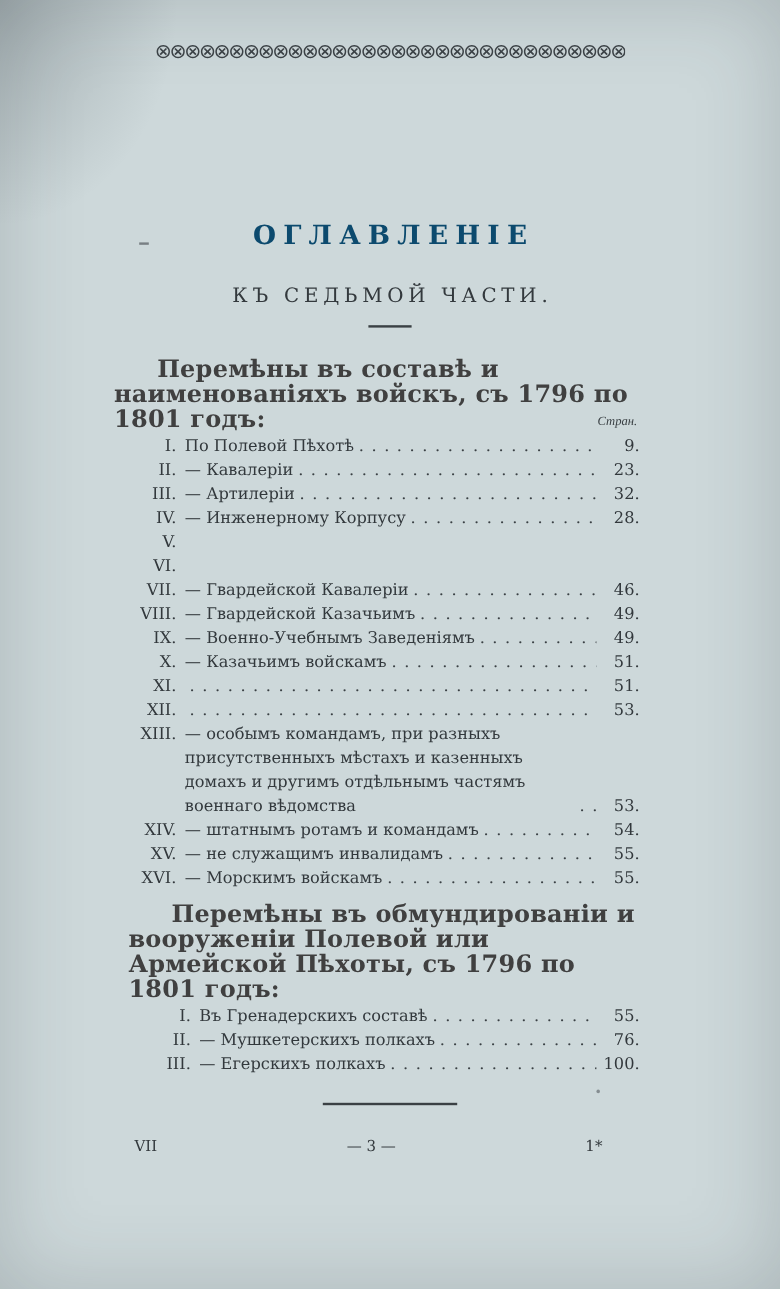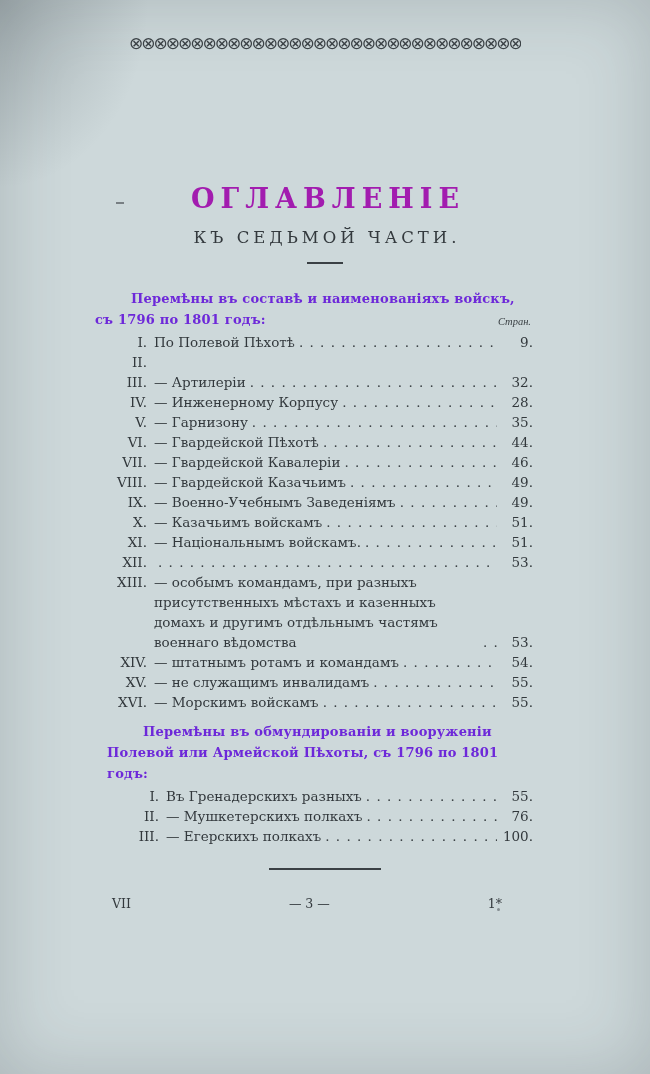--- a/index.html
+++ b/index.html
@@ -33,54 +33,54 @@
     white-space:nowrap;
     text-align:center;
     font-family:"DejaVu Sans", sans-serif;
     font-size:17px;line-height:20px;
     letter-spacing:-2px;
     color:#3b4246;
   }
   .title{
     margin:130px 0 0;
     text-align:center;
-    font-size:27px;
+    font-size:22px;
     font-weight:bold;
     letter-spacing:6px;
     text-indent:6px;
-    color:#a21caf;
+    color:#0c4a6e;
   }
   .subtitle{
-    margin:14px 0 0;
+    margin:28px 0 0;
     text-align:center;
     font-size:16.5px;
     font-weight:normal;
     letter-spacing:4px;
     text-indent:4px;
     color:#33393d;
   }
   .rule{background:#3a4044;}
   .rule-sub{width:36px;height:2px;margin:15px auto 0;}
   .rule-end{width:112px;height:2px;margin:22px auto 0;}
   .content{
     margin:24px 0 0 95px;
     width:438px;
     font-size:13.5px;
     line-height:20px;
   }
   .toc-section + .toc-section{margin-top:9px;margin-left:12px;}
   .section-head-wrap{position:relative;}
   .section-heading{
     margin:0;
-    font-size:13px;
+    font-size:20px;
     font-weight:bold;
     line-height:21px;
     text-indent:36px;
     letter-spacing:.2px;
-    color:#6d28d9;
+    color:#404040;
   }
   .stran{
     position:absolute;
     right:2px;bottom:-2px;
     font-style:italic;
     font-size:10.5px;
     color:#3a4044;
     font-family:Liberation Serif, serif;
   }
   .toc-list{margin-top:2px;}
@@ -152,20 +152,25 @@
     <span class="num">I.</span>
     <span class="ebody">
       <span class="etext">По Полевой Пѣхотѣ</span>
       <span class="leader"></span>
       <span class="epage">9.</span>
     </span>
   </div>
 
   <div class="entry">
     <span class="num">II.</span>
+    <span class="ebody">
+      <span class="etext">— Кавалеріи</span>
+      <span class="leader"></span>
+      <span class="epage">23.</span>
+    </span>
   </div>
 
   <div class="entry">
     <span class="num">III.</span>
     <span class="ebody">
       <span class="etext">— Артилеріи</span>
       <span class="leader"></span>
       <span class="epage">32.</span>
     </span>
   </div>
@@ -174,34 +179,24 @@
     <span class="num">IV.</span>
     <span class="ebody">
       <span class="etext">— Инженерному Корпусу</span>
       <span class="leader"></span>
       <span class="epage">28.</span>
     </span>
   </div>
 
   <div class="entry">
     <span class="num">V.</span>
-    <span class="ebody">
-      <span class="etext">— Гарнизону</span>
-      <span class="leader"></span>
-      <span class="epage">35.</span>
-    </span>
   </div>
 
   <div class="entry">
     <span class="num">VI.</span>
-    <span class="ebody">
-      <span class="etext">— Гвардейской Пѣхотѣ</span>
-      <span class="leader"></span>
-      <span class="epage">44.</span>
-    </span>
   </div>
 
   <div class="entry">
     <span class="num">VII.</span>
     <span class="ebody">
       <span class="etext">— Гвардейской Кавалеріи</span>
       <span class="leader"></span>
       <span class="epage">46.</span>
     </span>
   </div>
@@ -229,21 +224,20 @@
     <span class="ebody">
       <span class="etext">— Казачьимъ войскамъ</span>
       <span class="leader"></span>
       <span class="epage">51.</span>
     </span>
   </div>
 
   <div class="entry">
     <span class="num">XI.</span>
     <span class="ebody">
-      <span class="etext">— Національнымъ войскамъ.</span>
       <span class="leader"></span>
       <span class="epage">51.</span>
     </span>
   </div>
 
   <div class="entry">
     <span class="num">XII.</span>
     <span class="ebody">
       <span class="leader"></span>
       <span class="epage">53.</span>
@@ -290,21 +284,21 @@
 
   <section class="toc-section">
     <div class="section-head-wrap">
       <p class="section-heading">Перемѣны въ обмундированіи и вооруженіи Полевой или Армейской Пѣхоты, съ 1796 по 1801 годъ:</p>
 
     </div>
     <div class="toc-list">
   <div class="entry">
     <span class="num">I.</span>
     <span class="ebody">
-      <span class="etext">Въ Гренадерскихъ разныхъ</span>
+      <span class="etext">Въ Гренадерскихъ составѣ</span>
       <span class="leader"></span>
       <span class="epage">55.</span>
     </span>
   </div>
 
   <div class="entry">
     <span class="num">II.</span>
     <span class="ebody">
       <span class="etext">— Мушкетерскихъ полкахъ</span>
       <span class="leader"></span>

